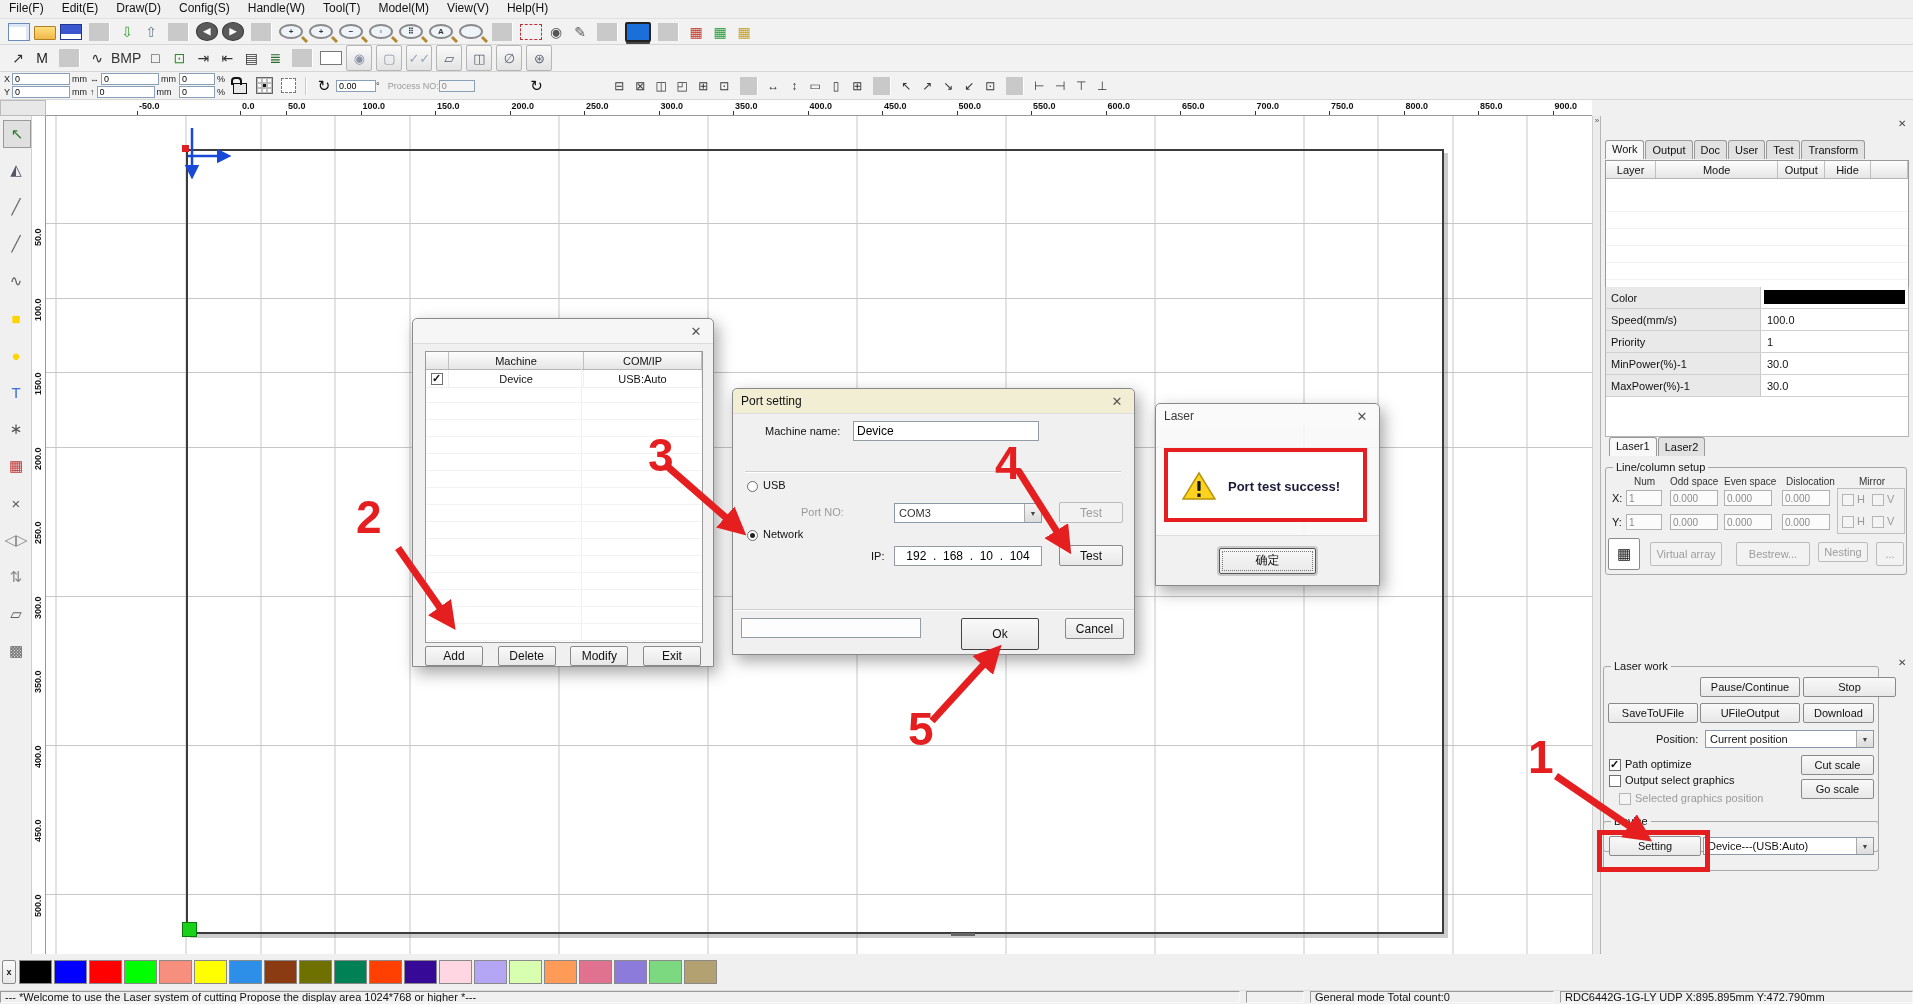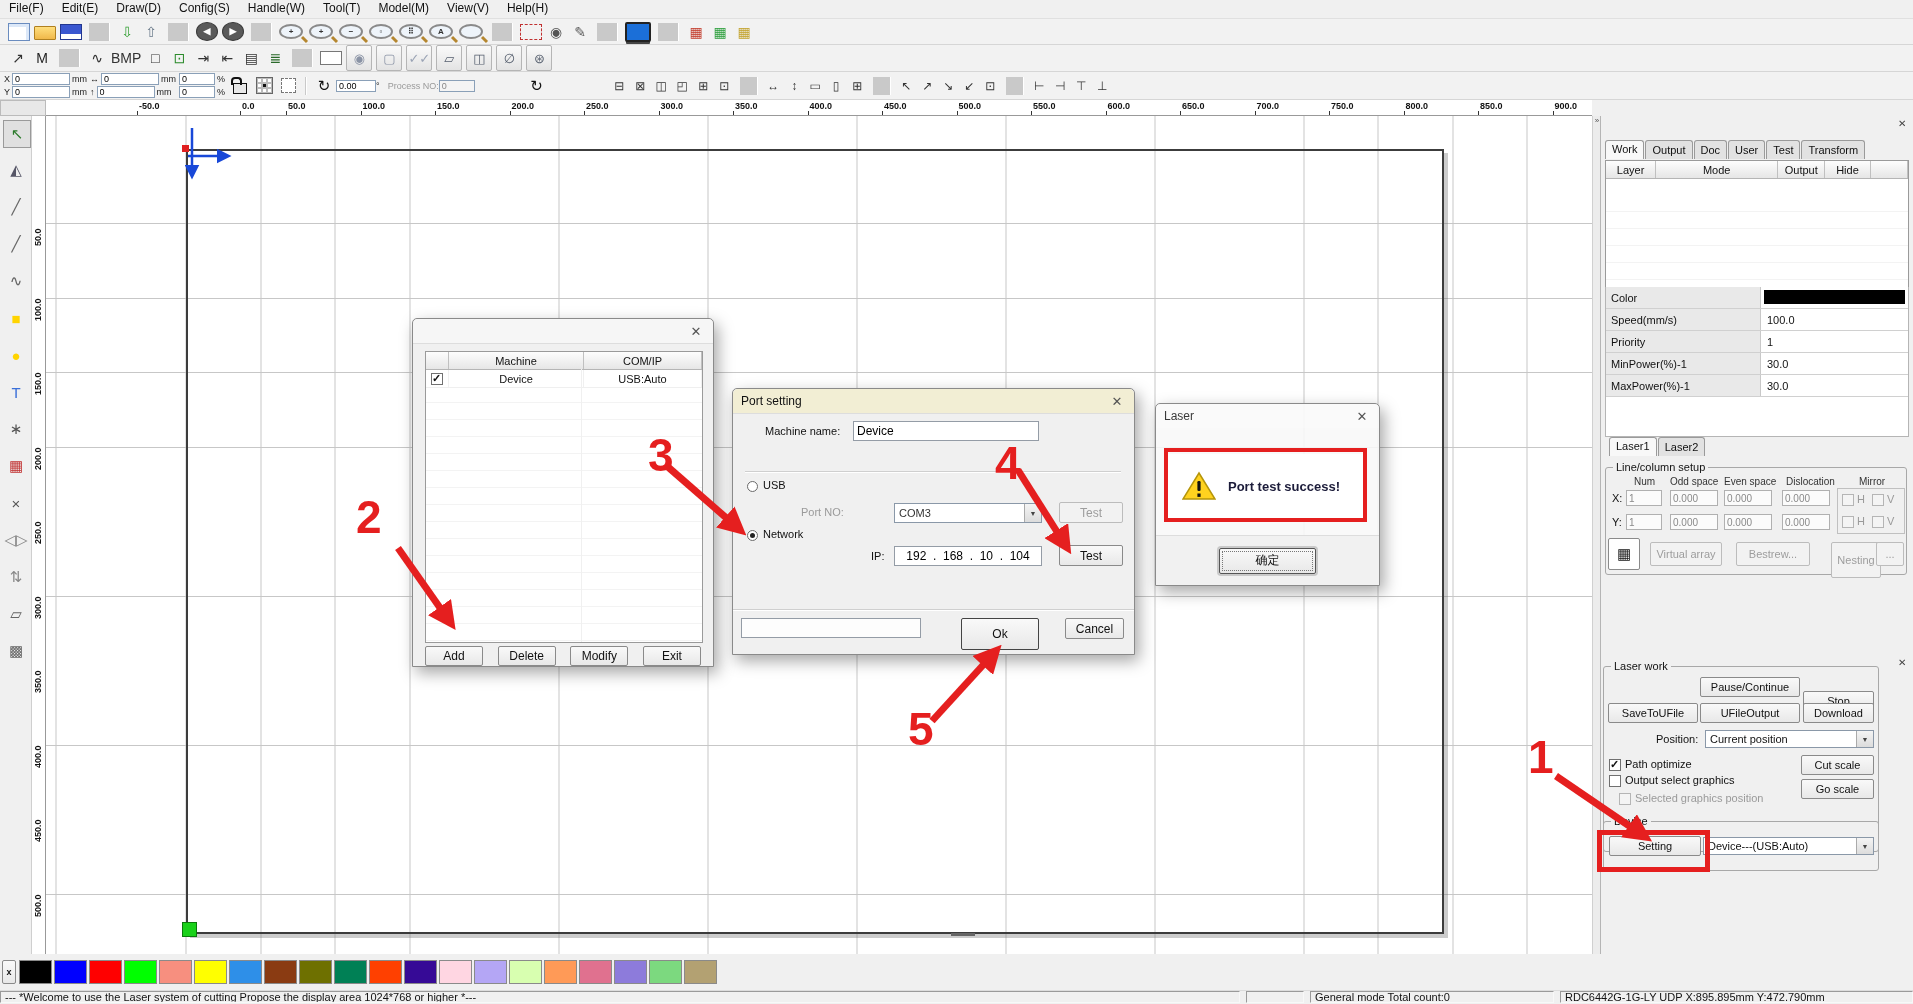--- a/index.html
+++ b/index.html
@@ -429,29 +429,29 @@
         <span class="cb dis" style="left:34px;top:5px"></span>
           <span class="glabel gray" style="left:49px;top:4px">V</span>
         <span class="cb dis" style="left:4px;top:27px"></span>
           <span class="glabel gray" style="left:19px;top:26px">H</span>
         <span class="cb dis" style="left:34px;top:27px"></span>
           <span class="glabel gray" style="left:49px;top:26px">V</span>
       </span>
       <span class="btn abs" style="left:2px;top:70px;width:32px;height:32px;font-size:15px;background:#fff">▦</span>
       <span class="btn dis abs" style="left:44px;top:74px;width:72px;height:24px;font-size:11px">Virtual array</span>
       <span class="btn dis abs" style="left:130px;top:74px;width:74px;height:24px;font-size:11px">Bestrew...</span>
-      <span class="btn dis abs" style="left:225px;top:74px;width:50px;height:36px;font-size:11px">Nesting</span>
+      <span class="btn dis abs" style="left:212px;top:74px;width:50px;height:20px;font-size:11px">Nesting</span>
       <span class="btn dis abs" style="left:270px;top:74px;width:28px;height:24px;font-size:11px">...</span>
     </div>
     <span class="abs" style="left:297px;top:541px;font-size:10px;color:#444">✕</span>
 
     <div class="grp" style="left:2px;top:550px;width:276px;height:186px">
       <span class="legend">Laser work</span>
       <span class="btn abs" style="left:96px;top:10px;width:100px;height:20px;font-size:11px">Pause/Continue</span>
-      <span class="btn abs" style="left:199px;top:24px;width:71px;height:20px;font-size:11px">Stop</span>
+      <span class="btn abs" style="left:199px;top:10px;width:93px;height:20px;font-size:11px">Stop</span>
       <span class="btn abs" style="left:4px;top:36px;width:90px;height:20px;font-size:11px">SaveToUFile</span>
       <span class="btn abs" style="left:96px;top:36px;width:100px;height:20px;font-size:11px">UFileOutput</span>
       <span class="btn abs" style="left:199px;top:36px;width:71px;height:20px;font-size:11px">Download</span>
       <span class="glabel" style="left:52px;top:66px">Position:</span>
       <span class="combo" style="left:101px;top:63px;width:169px;height:18px">
           <span>Current position</span>
           <span class="dd">▼</span>
         </span>
       <span class="cb on" style="left:5px;top:92px"></span>
       <span class="glabel" style="left:21px;top:91px">Path optimize</span>

